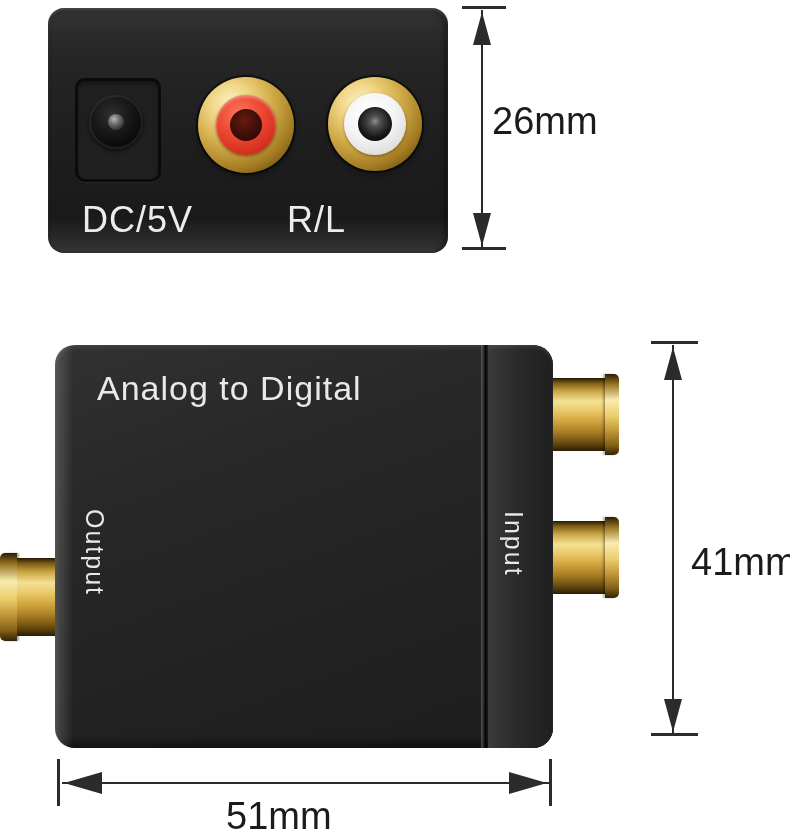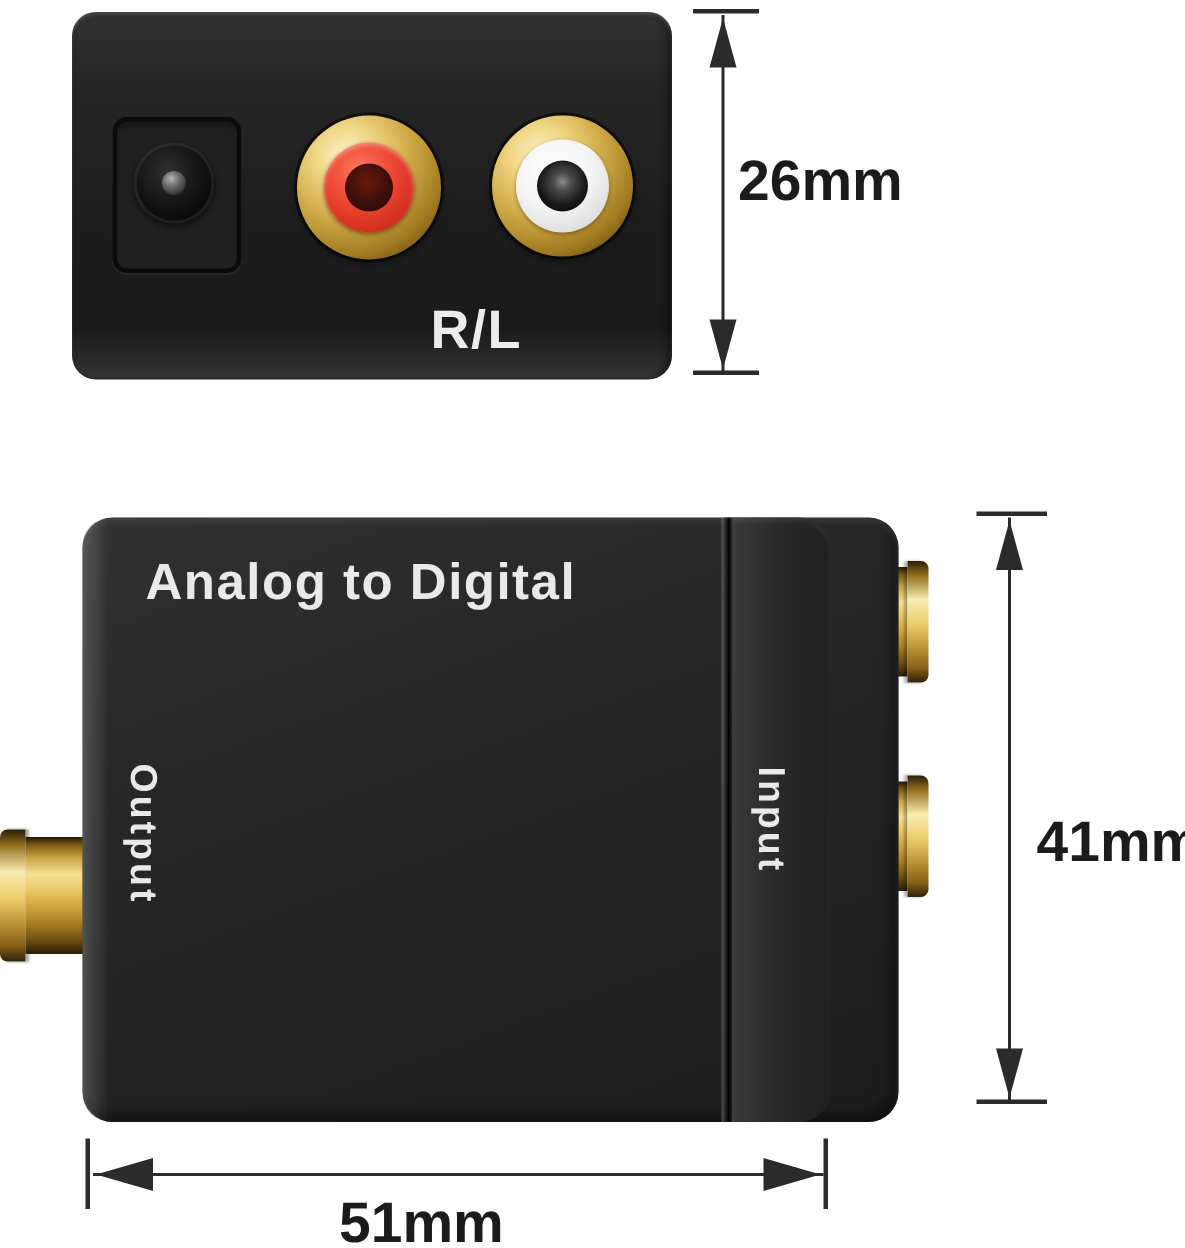--- a/index.html
+++ b/index.html
@@ -1,20 +1,20 @@
 <!DOCTYPE html>
 <html><head>
 <meta charset="utf-8">
 <style>
   html,body{margin:0;padding:0;background:#ffffff;}
   .stage{
     position:relative;width:790px;height:832px;overflow:hidden;
     background:#ffffff;font-family:"Liberation Sans","DejaVu Sans",sans-serif;
   }
-  .abs{position:absolute;font-weight:bold;}
+  .abs{position:absolute;}
 
   
   .rear-device{
     left:48px;top:8px;width:400px;height:245px;border-radius:16px;
     background:linear-gradient(180deg,#333333 0%,#262626 18%,#1e1e1e 55%,#1a1a1a 86%,#2f2f2f 97%,#3c3c3c 100%);
     box-shadow:inset 0 2px 2px rgba(255,255,255,.14), inset -3px 0 6px rgba(0,0,0,.45);
   }
   .dc-port{
     left:27px;top:70px;width:86px;height:104px;border-radius:10px;
     background:#202020;
@@ -56,21 +56,21 @@
   .rca-hole-black{
     width:34px;height:34px;
     background:radial-gradient(circle at 50% 42%,#8d8d8d 0%,#4d4d4d 22%,#181818 60%,#000000 100%);
   }
   .panel-label{color:#ececec;font-size:36px;letter-spacing:1px;line-height:36px;}
   .dc-label{left:34px;top:194px;}
   .rl-label{left:239px;top:194px;}
 
   
   .front-device{
-    left:55px;top:345px;width:544px;height:403px;border-radius:20px;
+    left:55px;top:345px;width:498px;height:403px;border-radius:20px;
     background:linear-gradient(160deg,#313131 0%,#282828 30%,#222222 65%,#1d1d1d 100%);
     box-shadow:inset 0 3px 4px rgba(255,255,255,.10), inset -4px -5px 10px rgba(0,0,0,.5);
   }
   .left-edge-highlight{
     left:0;top:0;width:18px;height:100%;border-radius:20px 0 0 20px;
     background:linear-gradient(90deg,rgba(160,160,160,.35),rgba(160,160,160,0));
   }
   .right-cap{
     left:433px;top:0;width:65px;height:100%;border-radius:0 20px 20px 0;
     background:linear-gradient(90deg,#3a3a3a 0%,#2a2a2a 45%,#1f1f1f 100%);
@@ -131,20 +131,21 @@
         <div class="abs rca-hole rca-hole-red"></div>
       </div>
     </div>
 
     <div class="abs rca rca-gold rca-white-outer">
       <div class="abs rca-mid rca-mid-white">
         <div class="abs rca-hole rca-hole-black"></div>
       </div>
     </div>
 
+    <div class="abs panel-label dc-label">DC/5V</div>
     <div class="abs panel-label rl-label">R/L</div>
   </div>
 
   <div>
     <div class="abs dim-ink cap-h" style="left:462px;top:6px;width:44px;"></div>
     <div class="abs dim-ink" style="left:481px;top:10px;width:2px;height:239px;"></div>
     <div class="abs tri tri-up" style="left:473px;top:12px;"></div>
     <div class="abs tri tri-down" style="left:473px;top:213px;"></div>
     <div class="abs dim-ink cap-h" style="left:462px;top:247px;width:44px;"></div>
     <div class="abs dim-label" style="left:492px;top:101px;">26mm</div>

